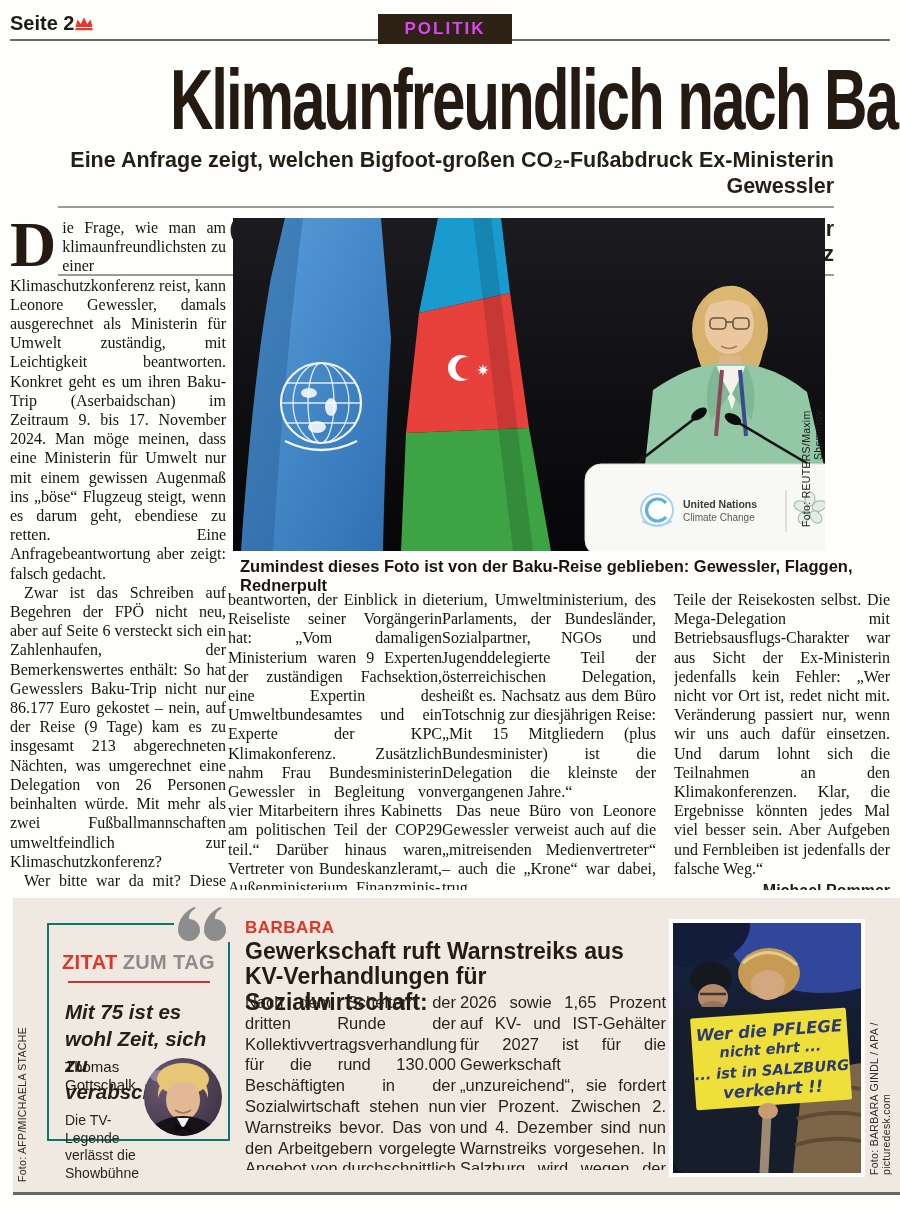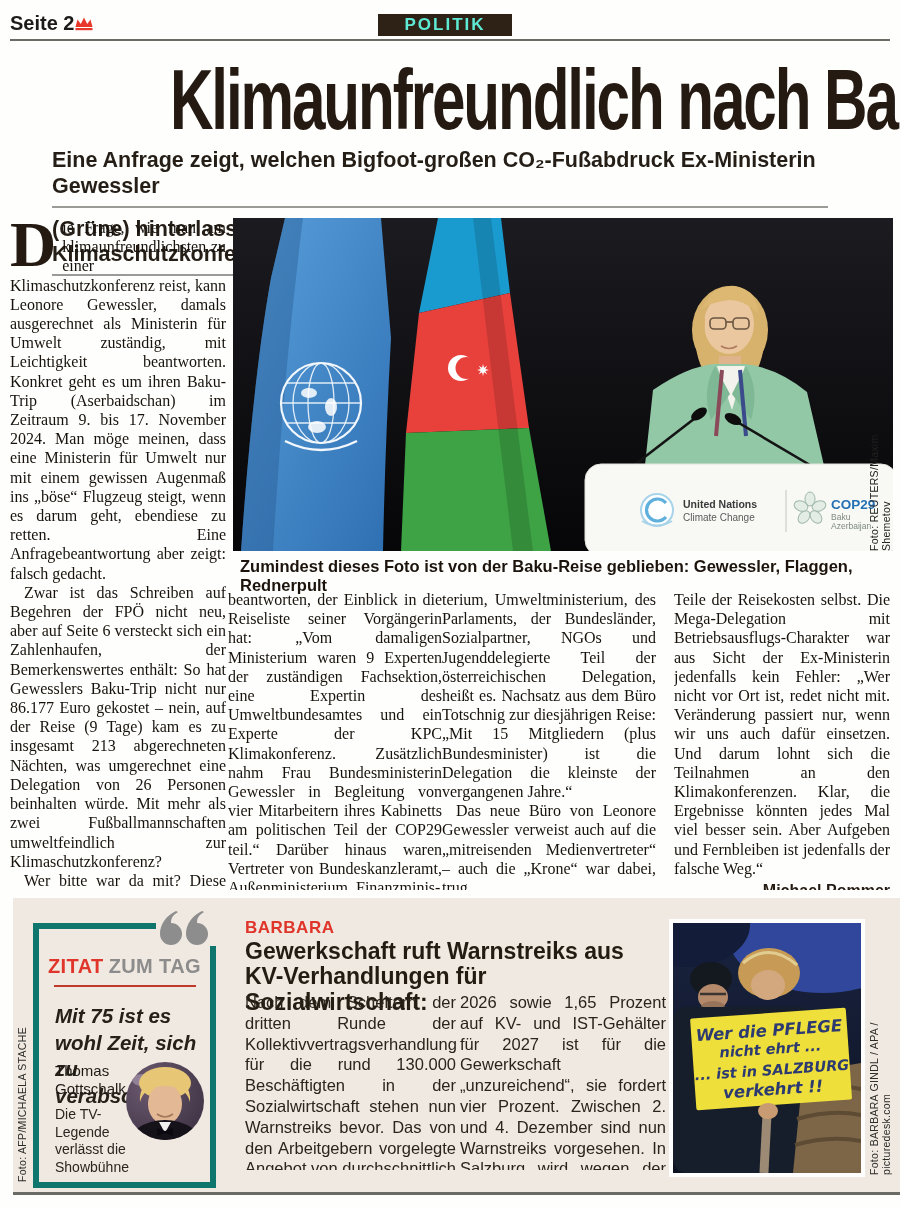--- a/index.html
+++ b/index.html
@@ -3,66 +3,66 @@
 <meta charset="utf-8">
 <style>
   html,body{margin:0;padding:0;background:#ffffff;}
   #page{position:relative;width:900px;height:1209px;background:#fefefd;overflow:hidden;
         font-family:"Liberation Sans",sans-serif;color:#241b12;}
   .abs{position:absolute;}
 
   
   .hdr-line{left:10px;top:39px;width:880px;height:2px;background:#6b6b66;}
   .page-label{left:10px;top:12px;font-size:20px;font-weight:bold;color:#1d1b18;display:flex;align-items:center;}
-  .section-badge{left:378px;top:14px;width:134px;height:22px;background:#2e2217;color:#5eead4;
+  .section-badge{left:378px;top:14px;width:134px;height:30px;background:#2e2217;color:#d946ef;
                  display:flex;align-items:center;justify-content:center;font-size:17px;font-weight:bold;letter-spacing:2px;}
   .date-label{right:10px;top:13px;font-size:19px;font-weight:bold;color:#1d1b18;}
 
   
   .headline{left:0;top:56px;width:900px;text-align:center;white-space:nowrap;}
   .headline span{display:inline-block;font-size:86px;font-weight:800;letter-spacing:-3px;
                  transform:scaleX(.70);transform-origin:center;color:#241a12;line-height:1;}
-  .subhead{left:52px;top:148px;width:776px;text-align:left;}
+  .subhead{left:58px;top:148px;width:776px;text-align:right;}
   .subhead .sh-line{font-size:21.5px;font-weight:bold;color:#241e16;padding-bottom:6px;
                     border-bottom:2px solid #9a9a96;margin-bottom:9px;line-height:1.2;}
 
   
   .col{position:absolute;font-family:"Liberation Serif",serif;font-size:16px;line-height:19.2px;
        text-align:justify;color:#17120c;overflow:hidden;hyphens:auto;}
   .col p{margin:0 0 0 0;text-indent:14px;}
   .col p.first{text-indent:0;}
   .dropcap{float:left;font-size:64px;line-height:50px;font-weight:bold;color:#241a12;
            padding:2px 6px 0 0;font-family:"Liberation Serif",serif;}
   .byline{text-align:right;font-family:"Liberation Sans",sans-serif;font-weight:bold;font-size:16px;
           color:#241b12;margin-top:3px;}
 
   
-  .main-photo{left:233px;top:218px;width:660px;height:333px;background:#0a0a0c;overflow:hidden;}
+  .main-photo{left:233px;top:218px;width:592px;height:333px;background:#0a0a0c;overflow:hidden;text-align:right;}
   .photo-credit{writing-mode:vertical-rl;transform:rotate(180deg);font-size:10.5px;color:#2b2b28;
                 letter-spacing:.3px;}
   .main-photo .photo-credit{position:absolute;right:1px;top:192px;color:#20201e;}
   .caption{left:240px;top:557px;width:652px;font-size:16.5px;font-weight:bold;color:#1c140c;}
 
   
   .panel{left:13px;top:898px;width:887px;height:294px;background:#f0e9e1;}
   .panel-bottom-line{left:13px;top:1192px;width:887px;height:3px;background:#6b6b66;}
 
   
   .zitat-credit{left:16px;top:1012px;height:170px;}
-  .zitat-box{left:33px;top:923px;width:183px;height:265px;border:6px solid #0f766e;background:#f0e9e1;box-sizing:border-box;}
+  .zitat-box{left:47px;top:923px;width:183px;height:218px;border:2px solid #0f766e;background:#f0e9e1;box-sizing:border-box;}
   .quote-icon{position:absolute;top:-19px;right:-6px;background:#f0e9e1;padding:0 3px;line-height:0;}
   .zitat-title{margin-top:26px;text-align:center;font-size:20px;font-weight:800;letter-spacing:.4px;}
   .zitat-title .red{color:#e0352b;}
   .zitat-title .gray{color:#8c8c8c;margin-left:5px;}
   .zitat-rule{width:142px;margin:7px auto 0;border-top:2px solid #c0392b;}
   .zitat-quote{margin:16px 12px 0 16px;font-size:20.5px;font-weight:bold;font-style:italic;
                color:#262019;line-height:1.3;}
   .zitat-person{position:absolute;left:16px;top:133px;width:82px;}
   .zitat-person .name{font-weight:normal;font-size:15px;line-height:1.2;color:#1d1914;}
-  .zitat-person .desc{font-size:14px;line-height:1.25;color:#2a251f;margin-top:8px;}
+  .zitat-person .desc{font-size:14px;line-height:1.25;color:#2a251f;margin-top:18px;}
   .avatar{position:absolute;right:6px;top:133px;width:78px;height:78px;border-radius:50%;overflow:hidden;}
 
   
   .kicker{left:245px;top:918px;font-size:17px;font-weight:800;color:#e0352b;letter-spacing:.5px;}
   .konflikt-title{left:245px;top:939px;width:430px;font-size:23px;font-weight:800;color:#241c12;line-height:1.1;}
   .kcol{position:absolute;font-size:16.5px;line-height:20.8px;color:#2a241c;text-align:justify;
         hyphens:auto;overflow:hidden;}
   .kcol1{left:245px;top:992px;width:211px;height:178px;}
   .kcol2{left:460px;top:992px;width:206px;height:178px;}
 

